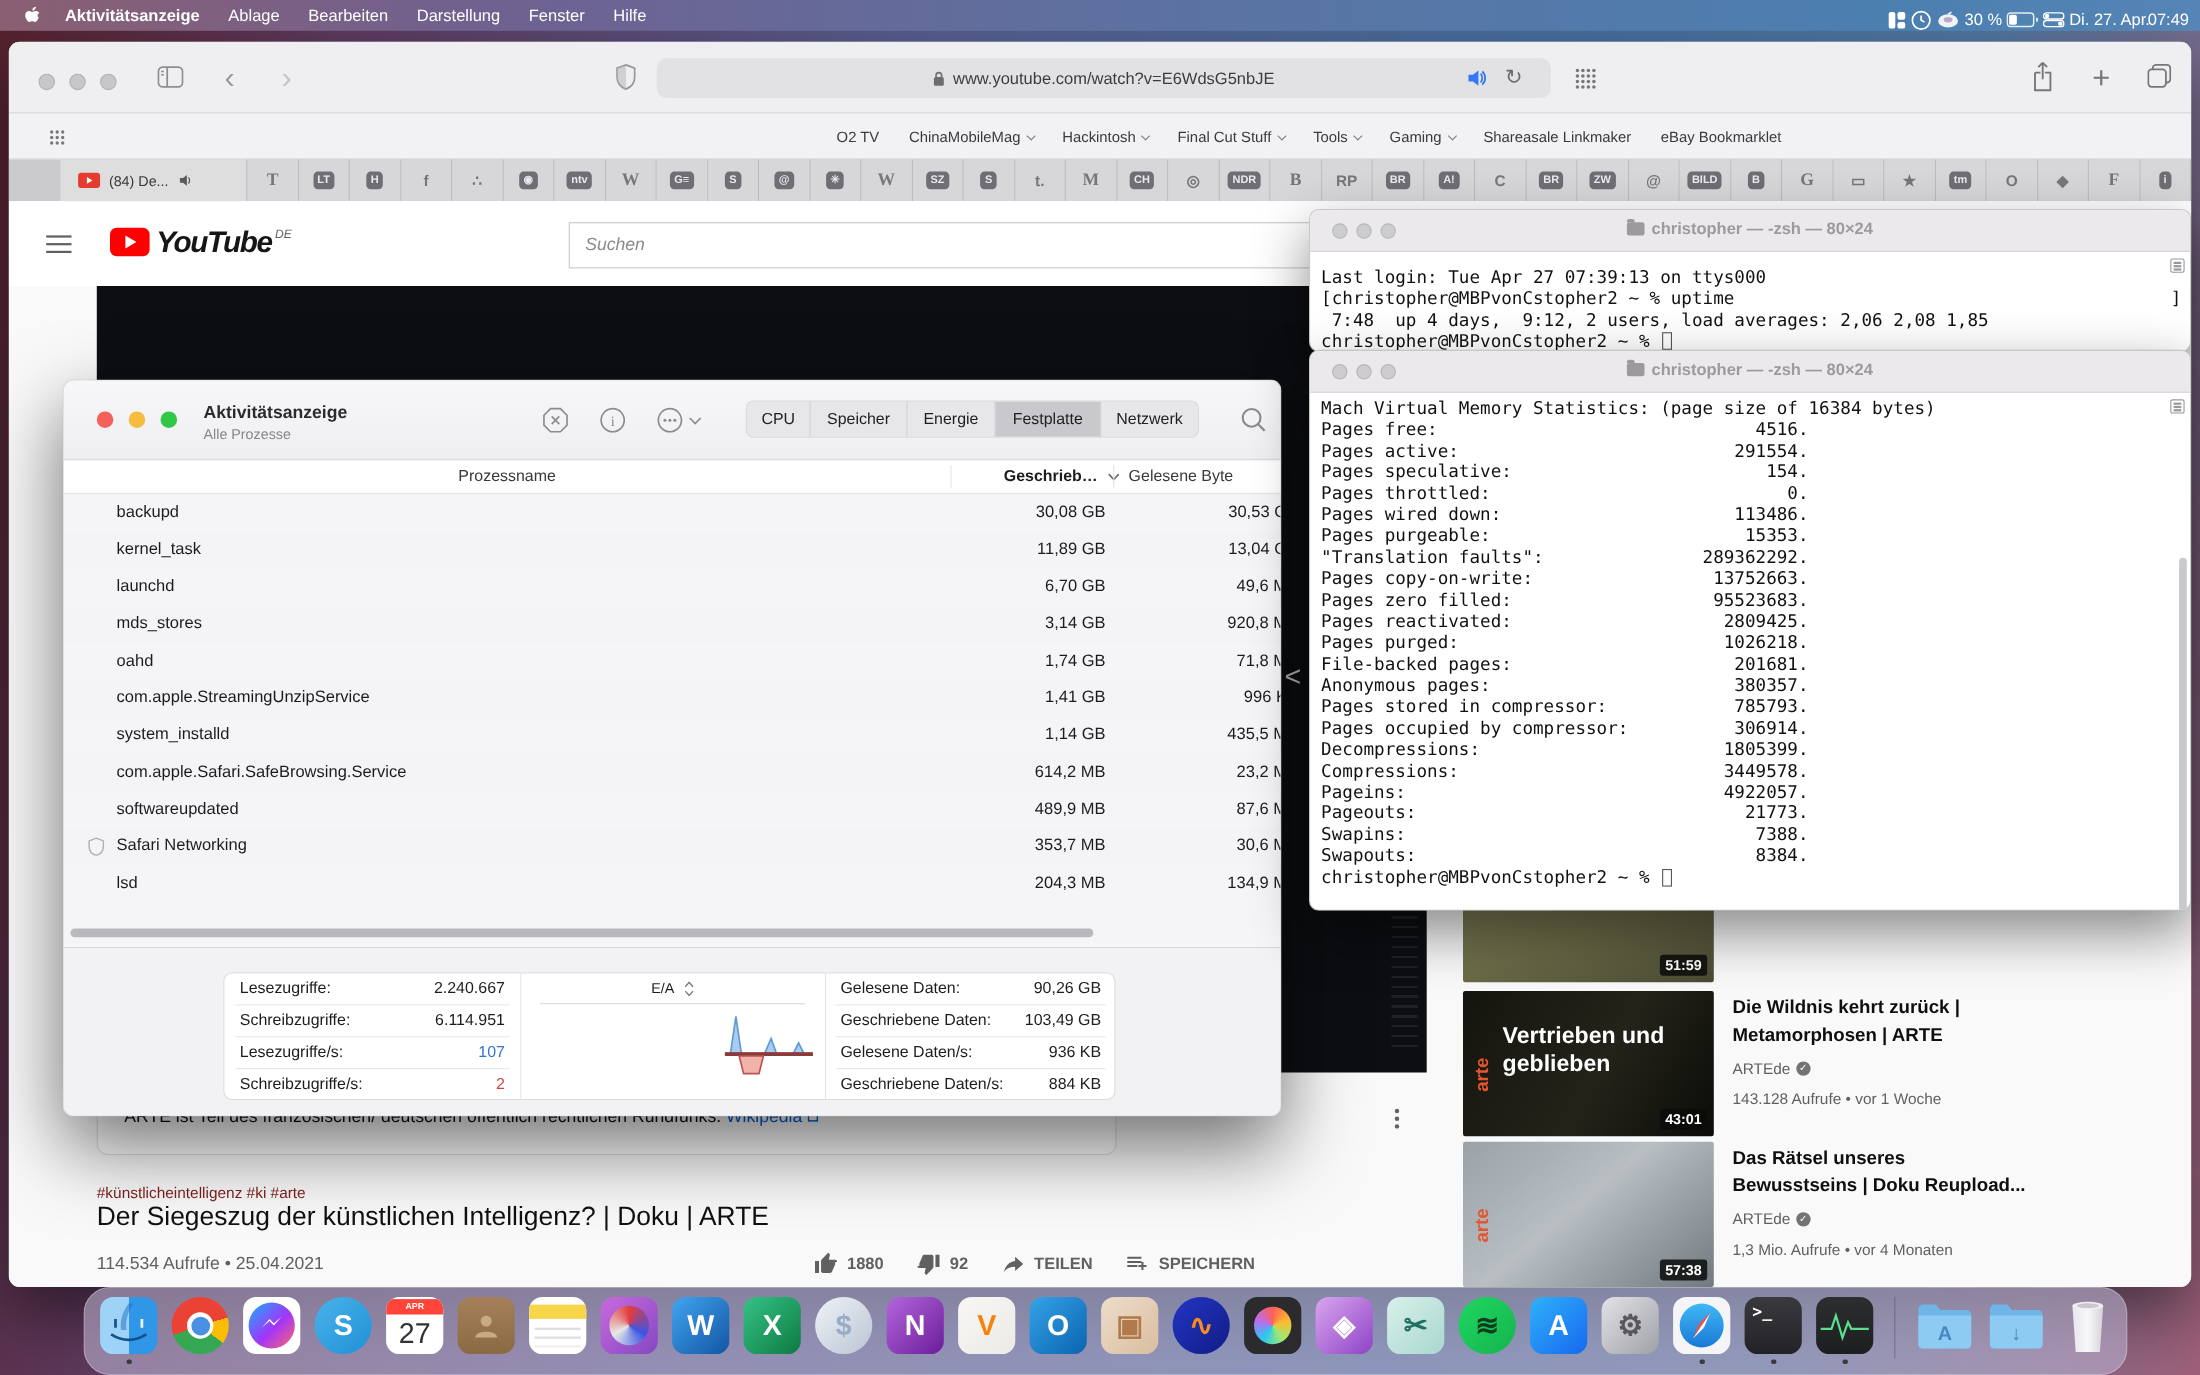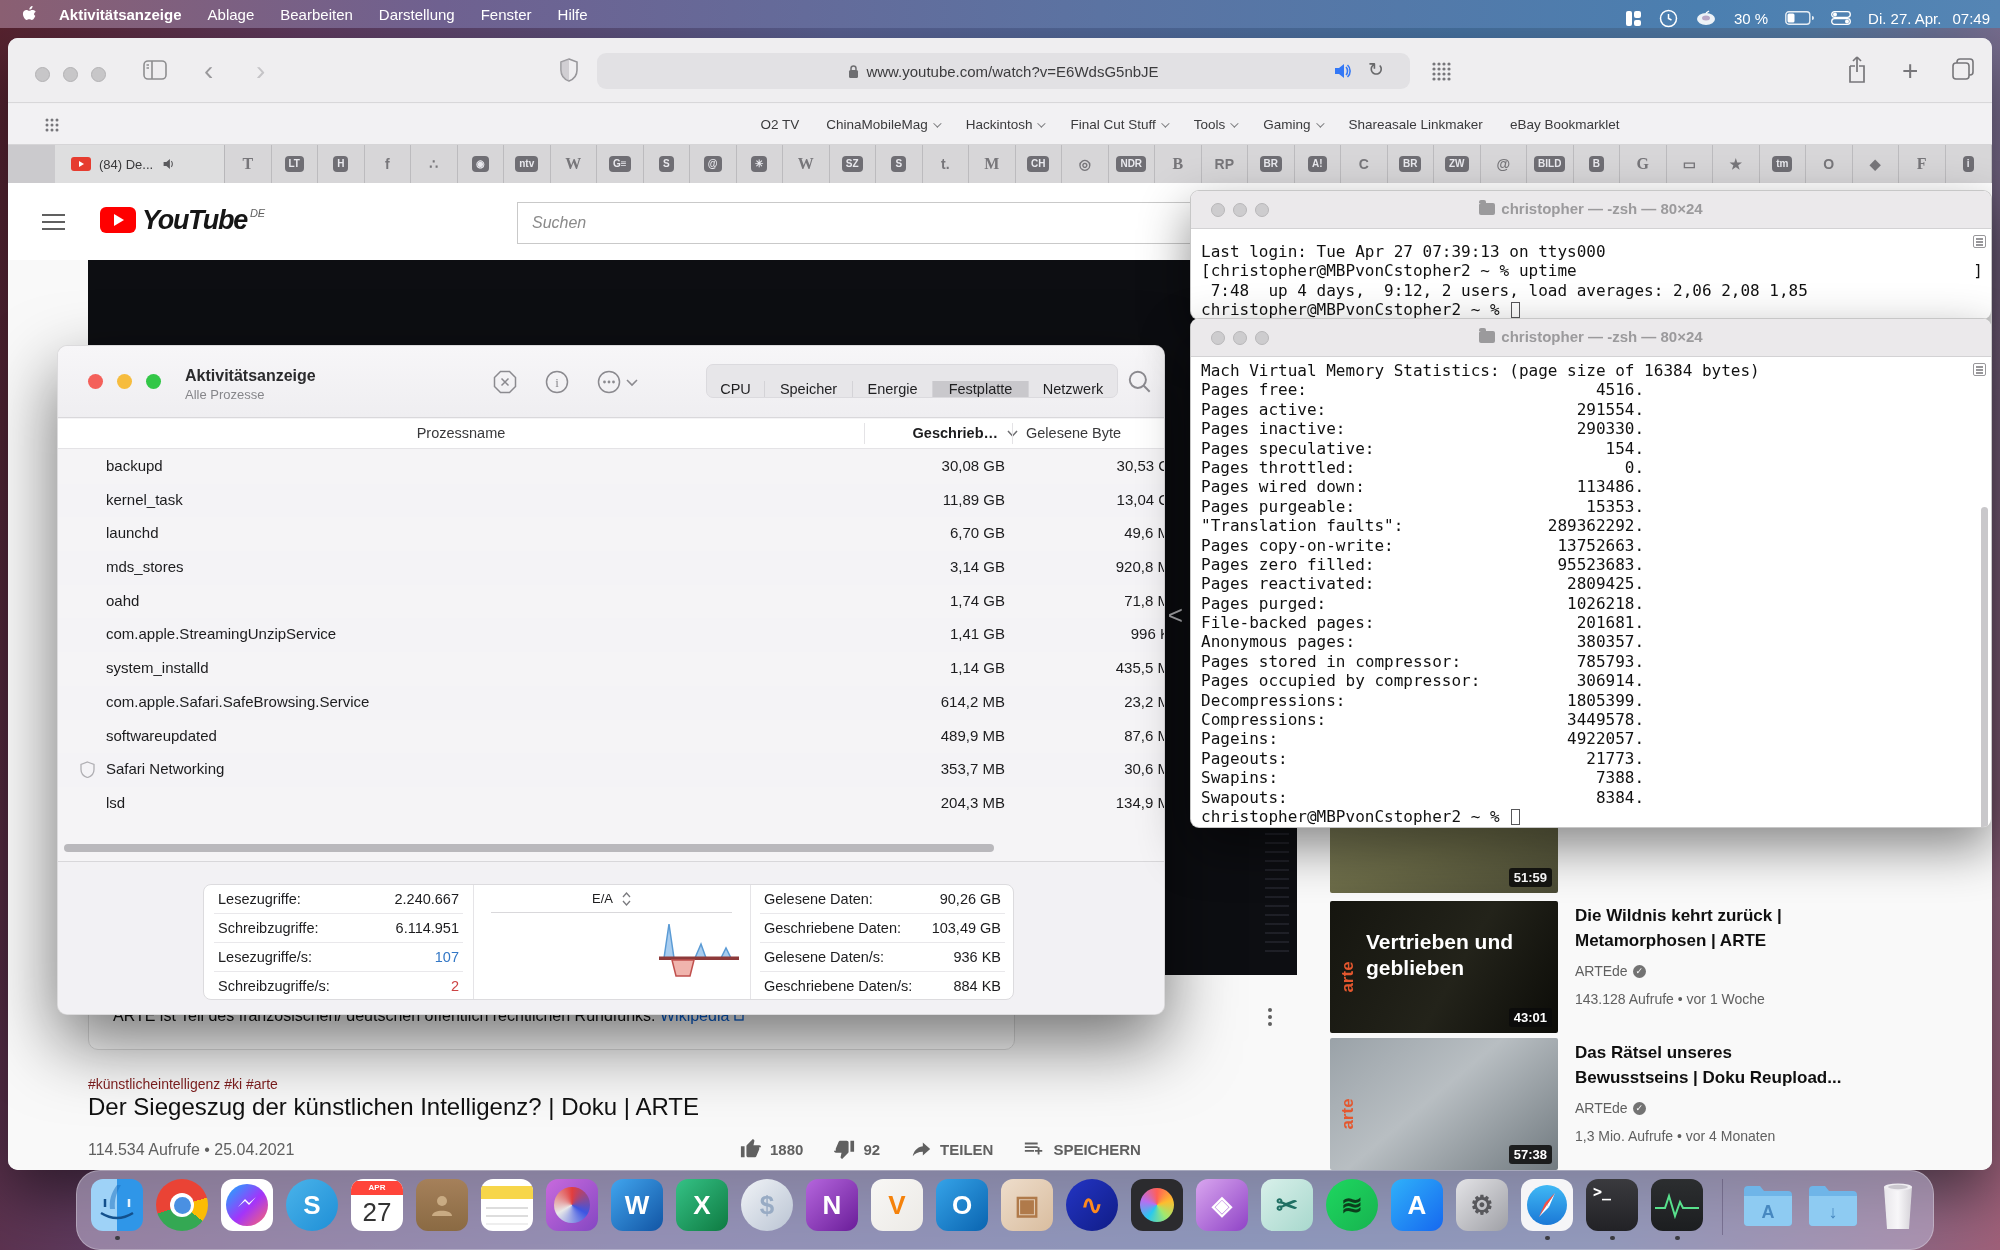--- a/index.html
+++ b/index.html
@@ -4,21 +4,21 @@
 <style>
 *{margin:0;padding:0;box-sizing:border-box;}
 html,body{width:2000px;height:1250px;overflow:hidden;}
 body{font-family:"Liberation Sans",sans-serif;position:relative;background:#444;}
 .abs{position:absolute;}
 .nw{white-space:nowrap;}
 #desktop{position:absolute;inset:0;background:linear-gradient(100deg,#56222e 0%,#5e3a5e 14%,#585f90 38%,#46719f 66%,#53779f 82%,#9f6079 100%);}
 #menubar{position:absolute;left:0;top:0;width:2000px;height:28px;background:linear-gradient(90deg,#8a5f72 0%,#6f6190 22%,#5b73a2 55%,#4b7fb0 85%,#5585b4 100%);display:flex;align-items:center;color:#fff;font-size:15px;z-index:90;}
 #menubar .mitem{margin:0 13px;}
 #menubar .appname{font-weight:700;}
-#mstatus{position:absolute;right:10px;top:0;height:36px;display:flex;align-items:center;gap:17px;color:#fff;font-size:15px;}
+#mstatus{position:absolute;right:10px;top:0;height:36px;display:flex;align-items:center;gap:4px;color:#fff;font-size:15px;}
 
 #safari{position:absolute;left:8px;top:38px;width:1984px;height:1132px;border-radius:10px;background:#f0eff1;box-shadow:0 25px 60px rgba(0,0,0,.5);z-index:10;overflow:hidden;}
 #toolbar{position:absolute;left:0;top:0;width:100%;height:65px;background:#efeef0;border-bottom:1px solid #d8d7d9;}
 .tlight{position:absolute;top:29px;width:15px;height:15px;border-radius:50%;background:#c7c6c8;border:0.5px solid #b3b2b4;}
 .navic{position:absolute;top:22px;color:#9a999c;font-size:28px;line-height:22px;}
 #urlbar{position:absolute;left:589px;top:15px;width:813px;height:36px;border-radius:9px;background:#e2e1e4;display:flex;align-items:center;justify-content:center;gap:7px;color:#3c3c3e;font-size:15px;}
 #urlbar .spk{position:absolute;right:58px;top:8px;}
 #urlbar .rld{position:absolute;right:26px;top:5px;color:#69696b;font-size:19px;}
 #bookmarksbar{position:absolute;left:0;top:66px;width:100%;height:41px;background:#f2f1f3;border-bottom:1px solid #d6d5d7;}
 #bmrow{position:absolute;left:560px;right:180px;top:0;height:41px;display:flex;align-items:center;justify-content:center;gap:27px;font-size:13.5px;color:#3a3a3c;}
@@ -66,21 +66,21 @@
 .vcheck{width:13px;height:13px;border-radius:50%;background:#737373;color:#fff;font-size:9px;display:inline-flex;align-items:center;justify-content:center;}
 .artev{position:absolute;left:2px;top:50%;color:#e4572e;font-weight:700;font-size:17px;transform:rotate(-90deg);}
 .thumbtxt{position:absolute;left:36px;color:#fff;font-weight:700;font-size:21px;line-height:26px;}
 
 #am{position:absolute;left:57px;top:345px;width:1108px;height:670px;border-radius:10px;background:#f5f4f6;box-shadow:0 28px 70px rgba(0,0,0,.55);z-index:20;overflow:hidden;border:1px solid rgba(0,0,0,.1);}
 #amtitle{position:absolute;left:0;top:0;width:100%;height:72px;background:linear-gradient(#f7f6f8,#efeef1);border-bottom:1px solid #d9d8db;}
 .amlight{position:absolute;top:28px;width:15px;height:15px;border-radius:50%;}
 #amname{position:absolute;left:127px;top:21px;font-size:16px;font-weight:700;color:#2b2b2d;}
 #amsub{position:absolute;left:127px;top:41px;font-size:13px;color:#86868a;}
 .amtool{position:absolute;top:22px;width:28px;height:28px;color:#8b8a8f;}
-#amseg{position:absolute;left:648px;top:18px;height:34px;display:flex;background:#e7e6e9;border-radius:7px;overflow:hidden;border:1px solid #dbdade;align-items:flex-end;}
+#amseg{position:absolute;left:620px;top:18px;height:34px;display:flex;background:#e7e6e9;border-radius:7px;overflow:hidden;border:1px solid #dbdade;}
 .seg{display:flex;align-items:center;justify-content:center;font-size:14.5px;color:#1f1f21;border-right:1px solid #d4d3d7;}
 .seg:last-child{border-right:none;}
 .seg.sel{background:#c9c8cc;}
 #amhead{position:absolute;left:0;top:73px;width:1108px;height:30px;background:#fff;border-bottom:1px solid #e4e3e6;font-size:14.5px;color:#39393b;}
 #amhead .hsep{position:absolute;top:4px;bottom:4px;width:1px;background:#e4e3e6;}
 #amrows{position:absolute;left:0;top:104px;width:1108px;}
 .amrow{position:relative;width:1108px;height:33.7px;font-size:15px;color:#1c1c1e;}
 .amrow.alt{background:#f4f3f6;}
 .amrow .pname{position:absolute;left:48px;top:7px;}
 .amrow .vw{position:absolute;right:161px;top:7px;}
@@ -644,21 +644,20 @@
     <div class="tl2" style="left:42px"></div>
     <div class="tl2" style="left:64px"></div>
     <div class="termtitle"><span class="tfolder"></span><span>christopher — -zsh — 80×24</span></div>
   </div>
   <div class="termbody" id="t2body" style="padding-top:4px">
     <div class="markicon"></div>
     <div class="tscroll" style="top:150px;height:330px"></div>
   <div class="tline">Mach Virtual Memory Statistics: (page size of 16384 bytes)</div>
       <div class="tline">Pages free:                              4516.</div>
       <div class="tline">Pages active:                          291554.</div>
-      <div class="tline">Pages inactive:                        290330.</div>
       <div class="tline">Pages speculative:                        154.</div>
       <div class="tline">Pages throttled:                            0.</div>
       <div class="tline">Pages wired down:                      113486.</div>
       <div class="tline">Pages purgeable:                        15353.</div>
       <div class="tline">"Translation faults":               289362292.</div>
       <div class="tline">Pages copy-on-write:                 13752663.</div>
       <div class="tline">Pages zero filled:                   95523683.</div>
       <div class="tline">Pages reactivated:                    2809425.</div>
       <div class="tline">Pages purged:                         1026218.</div>
       <div class="tline">File-backed pages:                     201681.</div>

